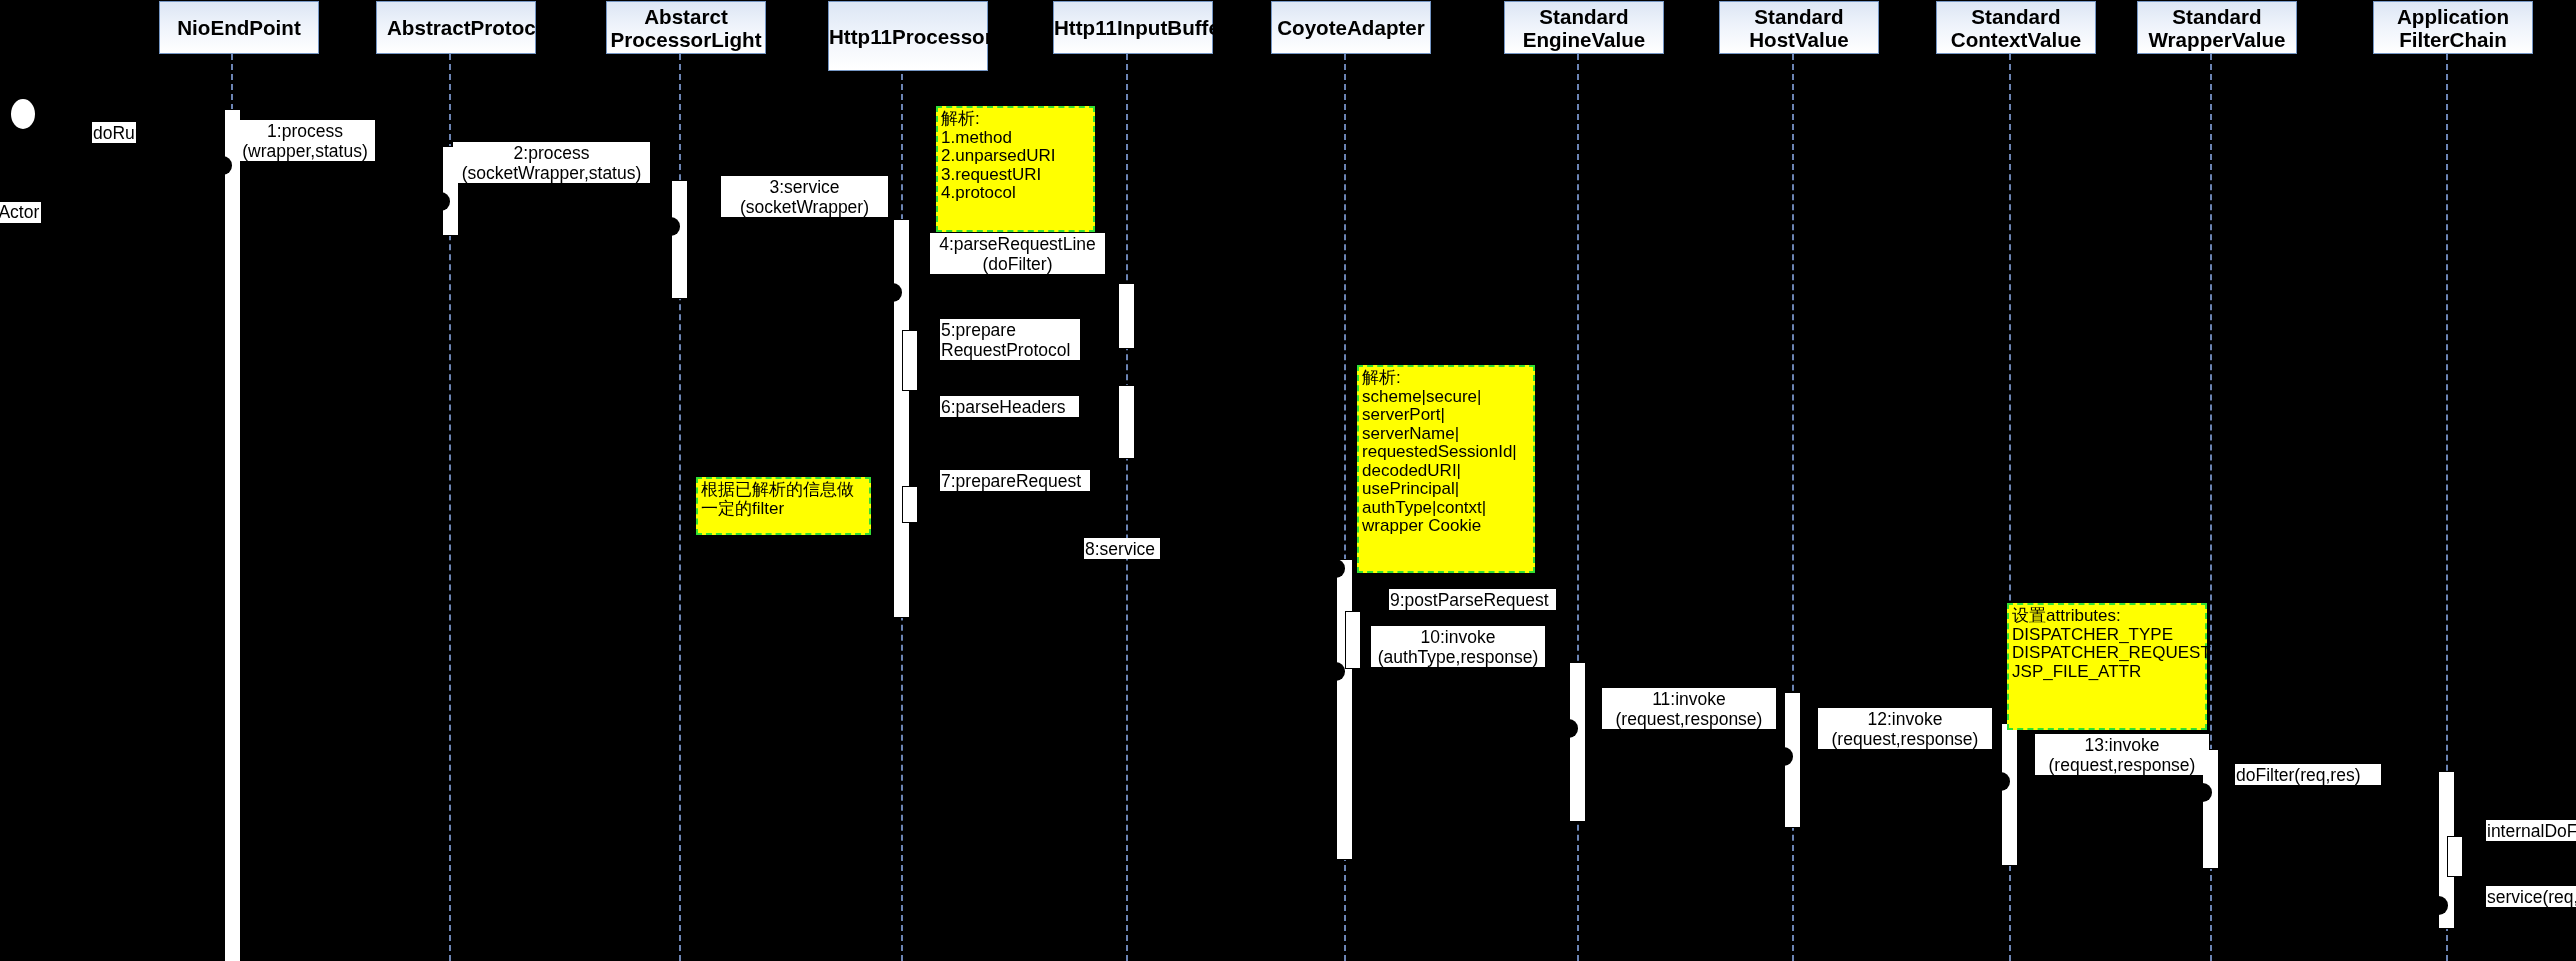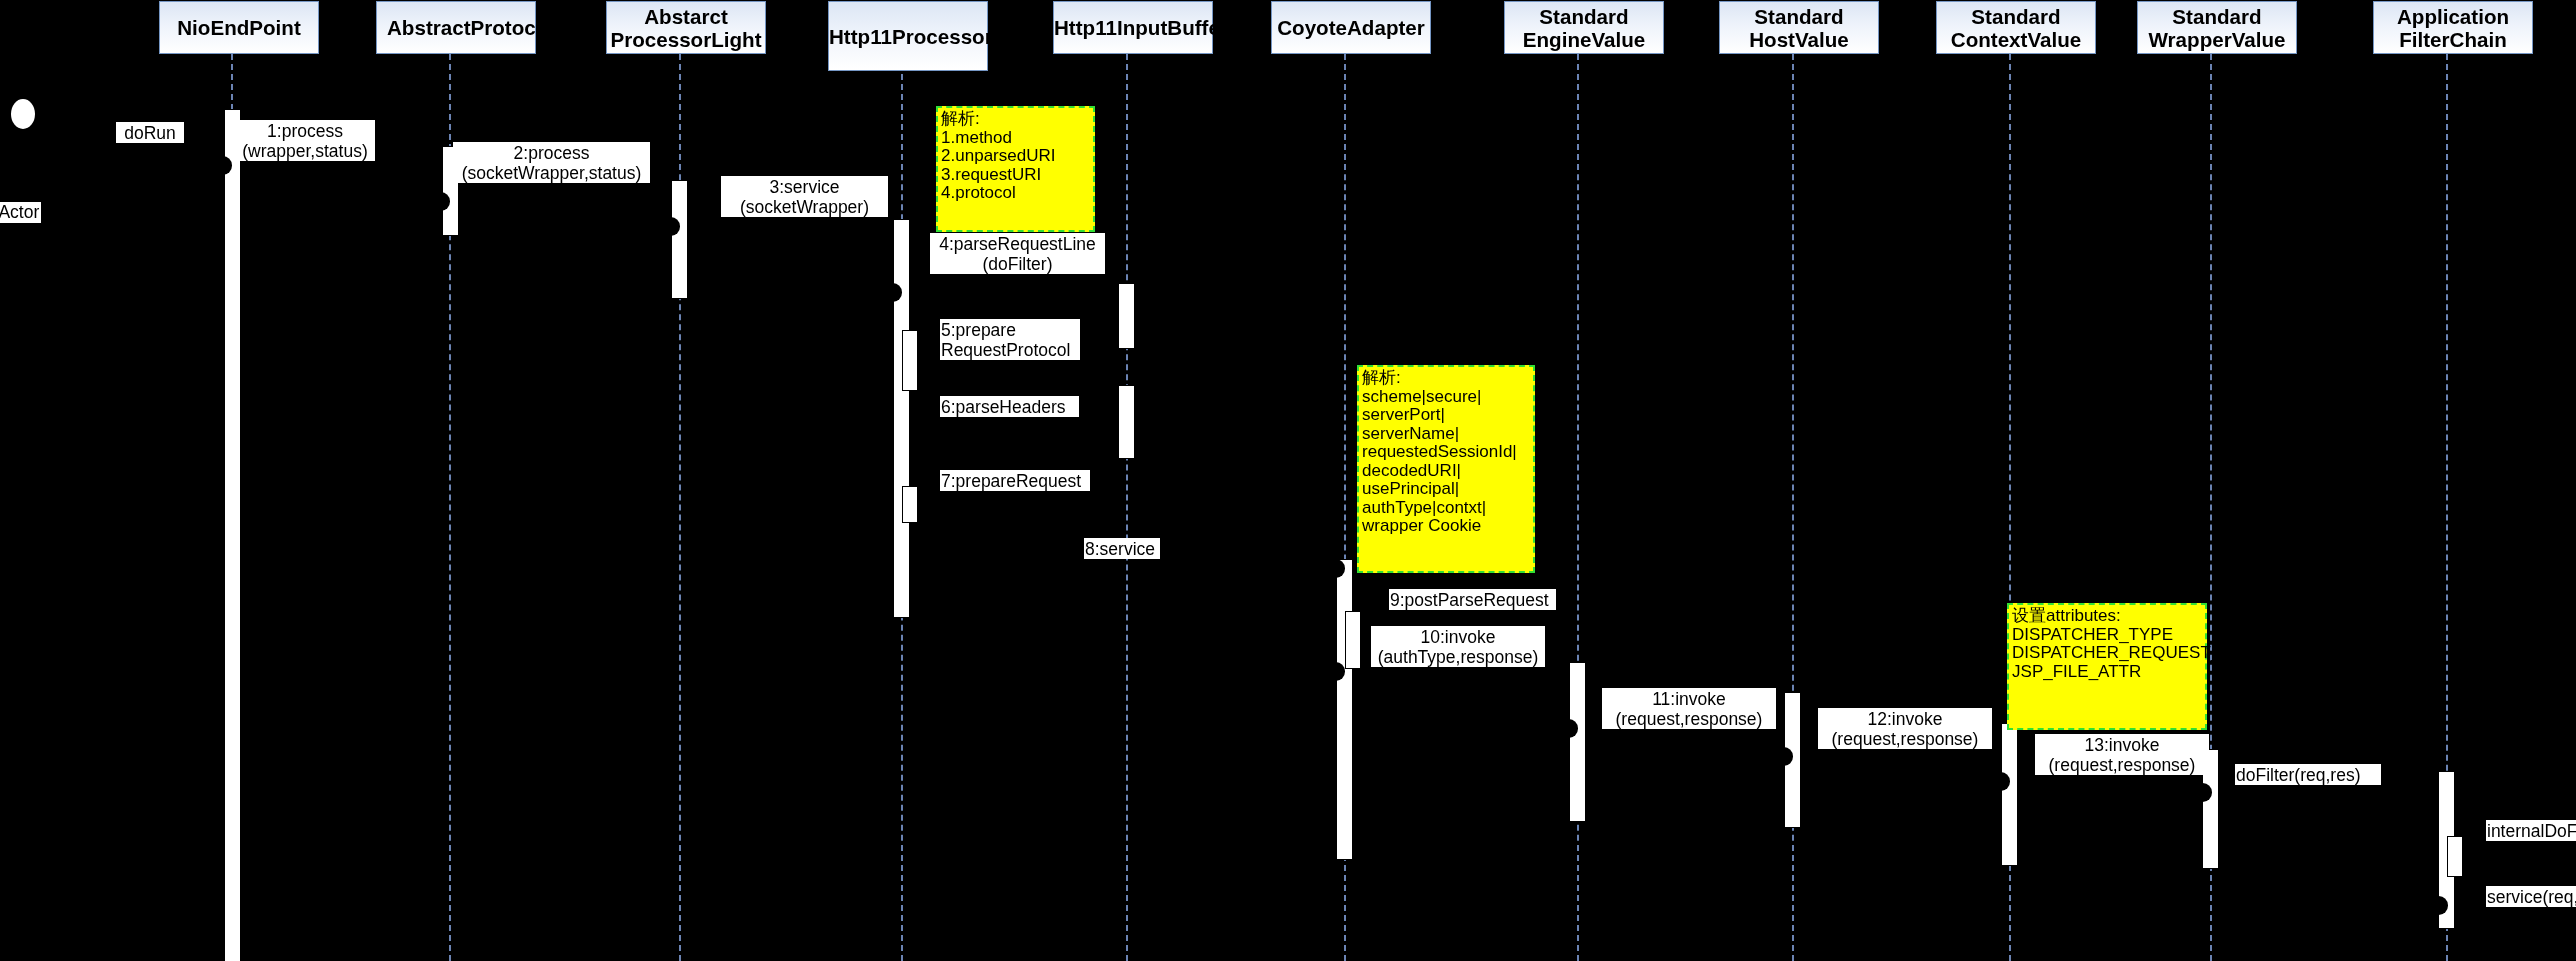--- a/index.html
+++ b/index.html
@@ -184,21 +184,21 @@
   <div class="dot" style="left:661px; top:217px;  width:18.5px; height:18.5px;"></div>
   <div class="dot" style="left:883px; top:283px;  width:18.5px; height:18.5px;"></div>
   <div class="dot" style="left:1326px; top:559px; width:18.5px; height:18.5px;"></div>
   <div class="dot" style="left:1326px; top:662px; width:18.5px; height:18.5px;"></div>
   <div class="dot" style="left:1559px; top:719px; width:18.5px; height:18.5px;"></div>
   <div class="dot" style="left:1774px; top:747px; width:18.5px; height:18.5px;"></div>
   <div class="dot" style="left:1991px; top:772px; width:18.5px; height:18.5px;"></div>
   <div class="dot" style="left:2193px; top:783px; width:18.5px; height:18.5px;"></div>
   <div class="dot" style="left:2429px; top:896px; width:18.5px; height:18.5px;"></div>
 
-  <div class="msg" style="left:92px; top:122px; width:68px;margin-left:24px;">doRun</div>
+  <div class="msg" style="left:92px; top:122px; width:44px;">doRun</div>
 
   <div class="msg" style="left:235px; top:120px; width:140px;">1:process
 (wrapper,status)</div>
 
   <div class="msg" style="left:453px; top:142px; width:197px;">2:process
 (socketWrapper,status)</div>
 
   <div class="msg" style="left:721px; top:176px; width:167px;">3:service
 (socketWrapper)</div>
 
@@ -244,20 +244,22 @@
   <div class="note" style="left:1357px; top:365px; width:178px; height:208px;">解析:
 scheme|secure|
 serverPort|
 serverName|
 requestedSessionId|
 decodedURI|
 usePrincipal|
 authType|contxt|
 wrapper Cookie</div>
 
+  <div class="note" style="left:696px; top:477px; width:175px; height:58px;">根据已解析的信息做
+一定的filter</div>
 
   <div class="note" style="left:2007px; top:603px; width:200px; height:127px;">设置attributes:
 DISPATCHER_TYPE
 DISPATCHER_REQUEST_PATH_ATTR
 JSP_FILE_ATTR</div>
 
 </div>
 
 
 </body></html>

